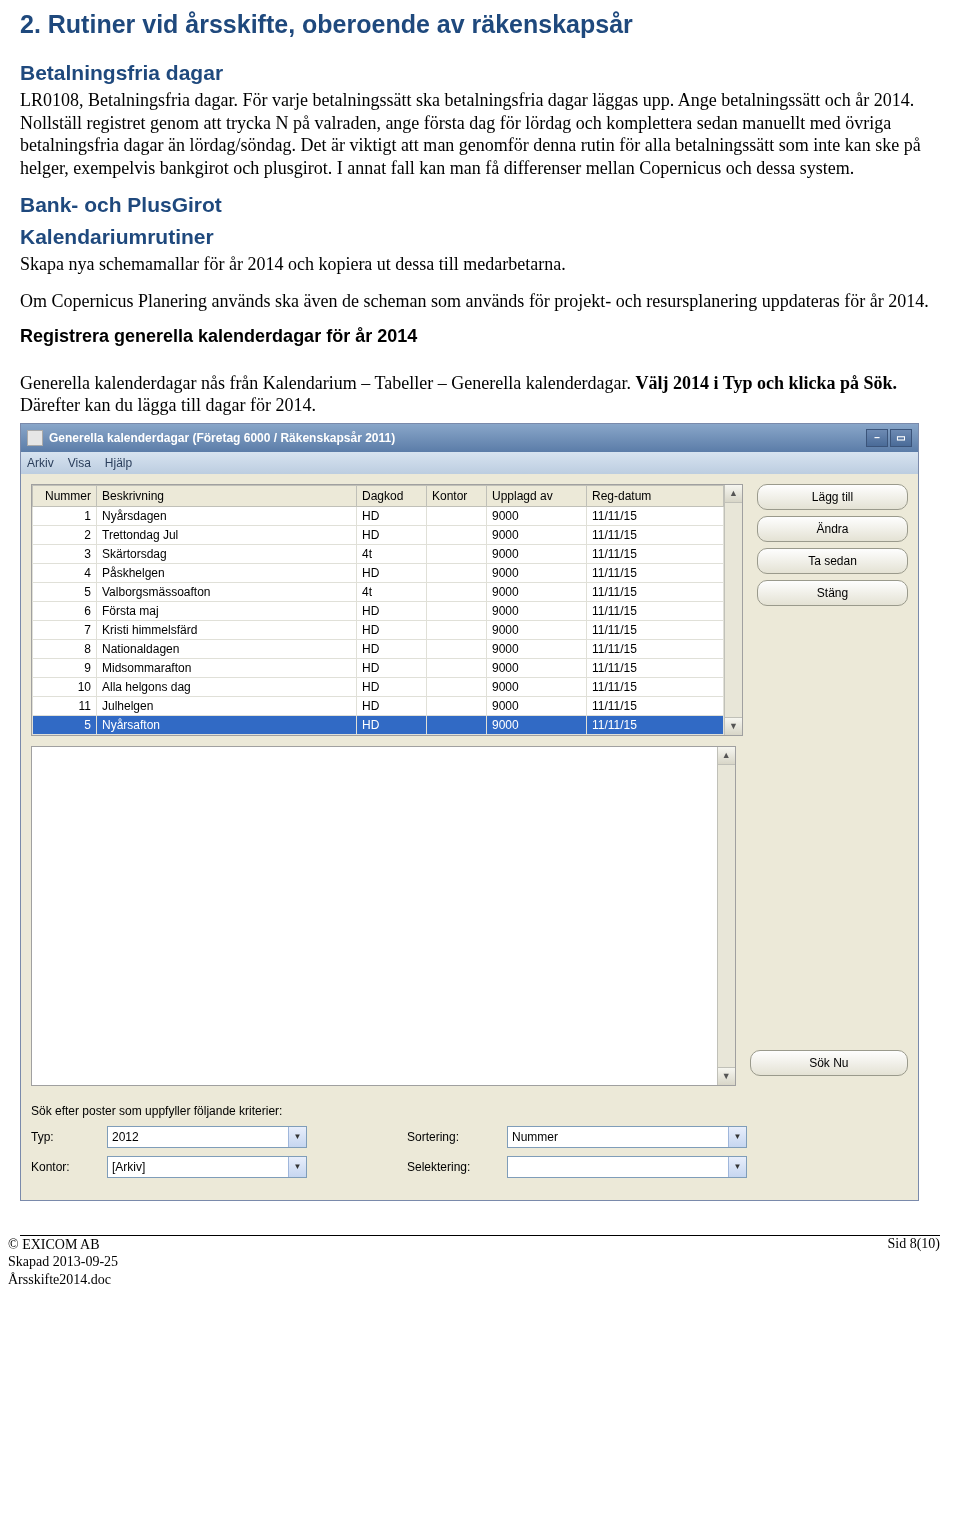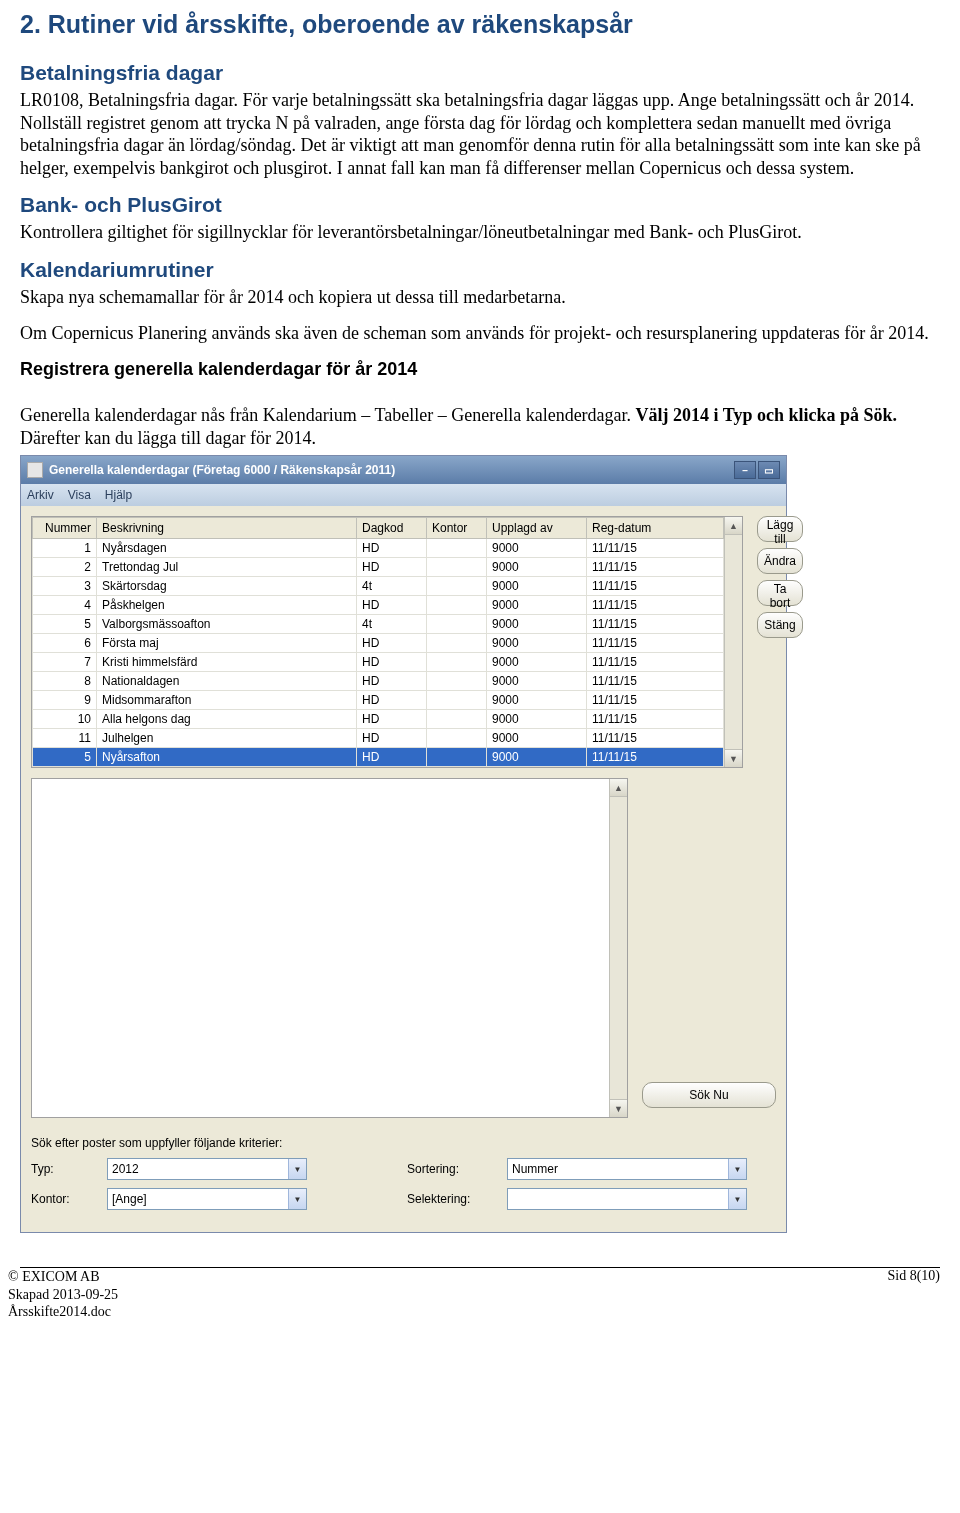--- a/index.html
+++ b/index.html
@@ -42,21 +42,21 @@
     font-family: Garamond, Georgia, serif;
     font-size: 18px;
     line-height: 1.25;
     margin-bottom: 14px;
     margin-top: 0;
   }
   .bold { font-weight: bold; }
 
   
   .app-window {
-    width: 767px;
+    width: 899px;
     border: 1px solid #7a8aab;
     font-family: Tahoma, Verdana, sans-serif;
     font-size: 12px;
     margin-top: 6px;
     margin-bottom: 14px;
     background: #f0f0ee;
   }
   .titlebar {
     height: 28px;
     background: linear-gradient(#89a6c9, #5b7ca8);
@@ -231,21 +231,20 @@
 </head>
 <body>
 
 <div class="page">
   <div class="h2-title">2. Rutiner vid årsskifte, oberoende av räkenskapsår</div>
 
   <div class="h3-title">Betalningsfria dagar</div>
   <p class="body-text">LR0108, Betalningsfria dagar. För varje betalningssätt ska betalningsfria dagar läggas upp. Ange betalningssätt och år 2014. Nollställ registret genom att trycka N på valraden, ange första dag för lördag och komplettera sedan manuellt med övriga betalningsfria dagar än lördag/söndag. Det är viktigt att man genomför denna rutin för alla betalningssätt som inte kan ske på helger, exempelvis bankgirot och plusgirot. I annat fall kan man få differenser mellan Copernicus och dessa system.</p>
 
   <div class="h3-title">Bank- och PlusGirot</div>
-  <p class="body-text">Kontrollera giltighet för sigillnycklar för leverantörsbetalningar/löneutbetalningar med Bank- och PlusGirot.</p>
 
   <div class="h3-title">Kalendariumrutiner</div>
   <p class="body-text">Skapa nya schemamallar för år 2014 och kopiera ut dessa till medarbetarna.</p>
   <p class="body-text">Om Copernicus Planering används ska även de scheman som används för projekt- och resursplanering uppdateras för år 2014.</p>
 
   <div class="h4-title">Registrera generella kalenderdagar för år 2014</div>
   <p class="body-text" style="margin-bottom:4px;">
     <br>
     <span>Generella kalenderdagar nås från Kalendarium – Tabeller – Generella kalenderdagar. </span><span class="bold">Välj 2014 i Typ och klicka på Sök.</span><span> Därefter kan du lägga till dagar för 2014.</span>
   </p>
@@ -378,21 +377,21 @@
               </tbody>
           </table>
           <div class="scrollbar-v">
             <div class="scroll-arrow">▲</div>
             <div class="scroll-arrow bottom">▼</div>
           </div>
         </div>
         <div class="btn-col">
           <button class="winbtn">Lägg till</button>
           <button class="winbtn">Ändra</button>
-          <button class="winbtn">Ta bort</button>
+          <button class="winbtn">Ta sedan</button>
           <button class="winbtn">Stäng</button>
         </div>
       </div>
 
       <div class="client-row">
         <div class="empty-pane">
           <div class="scrollbar-v">
             <div class="scroll-arrow">▲</div>
             <div class="scroll-arrow bottom">▼</div>
           </div>
@@ -413,21 +412,21 @@
           </div>
           <label class="col2-label">Sortering:</label>
           <div class="combo" style="width:240px;">
             <span class="combo-val">Nummer</span>
             <div class="combo-btn">▼</div>
           </div>
         </div>
         <div class="form-row">
           <label>Kontor:</label>
           <div class="combo">
-            <span class="combo-val">[Ange]</span>
+            <span class="combo-val">[Arkiv]</span>
             <div class="combo-btn">▼</div>
           </div>
           <label class="col2-label">Selektering:</label>
           <div class="combo" style="width:240px;">
             <span class="combo-val"></span>
             <div class="combo-btn">▼</div>
           </div>
         </div>
       </div>
 

